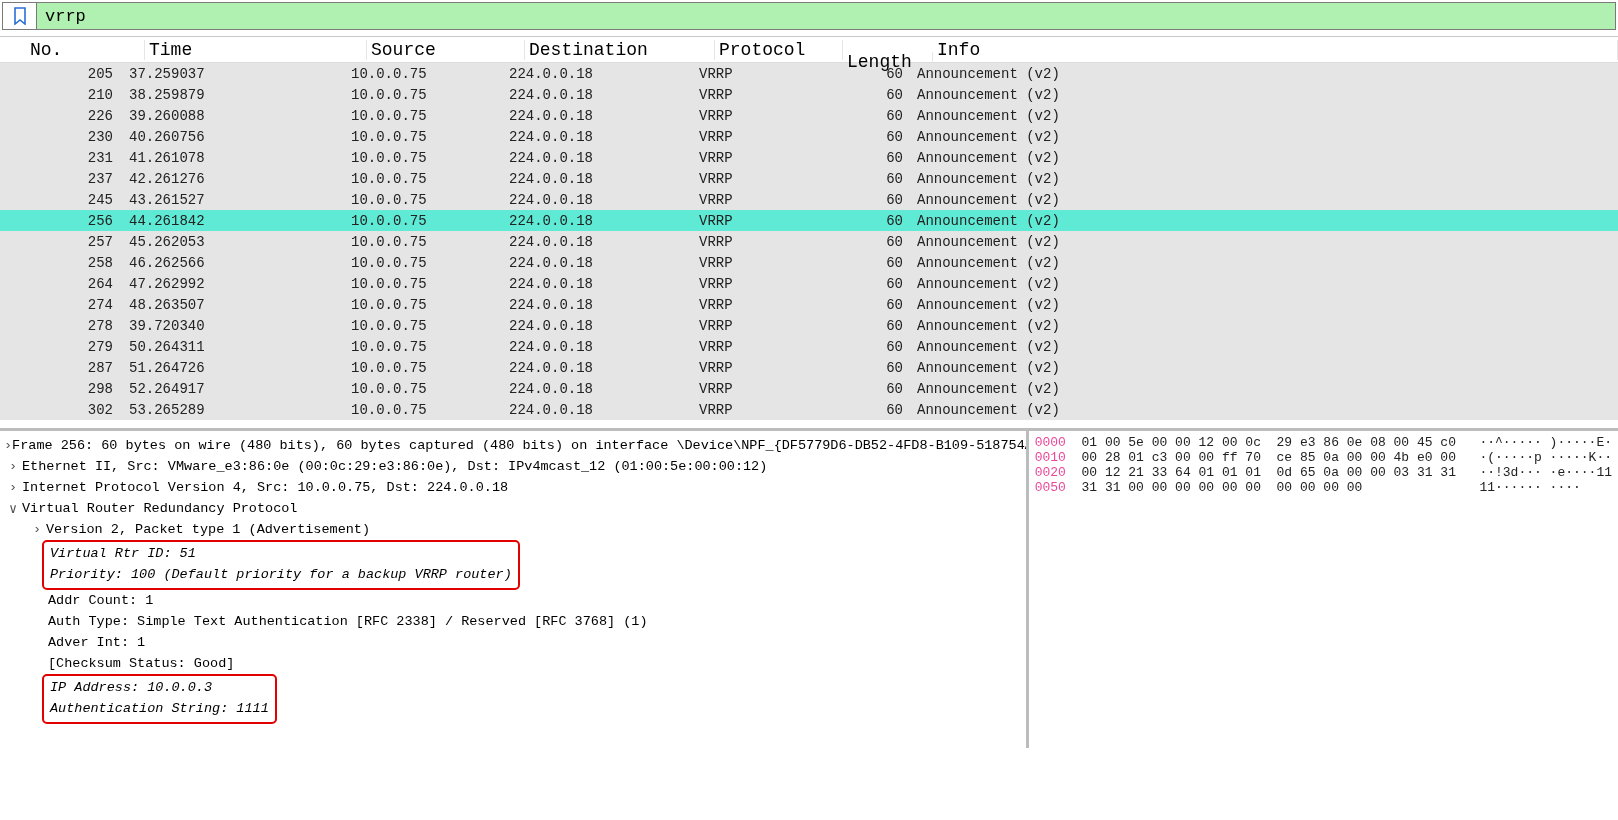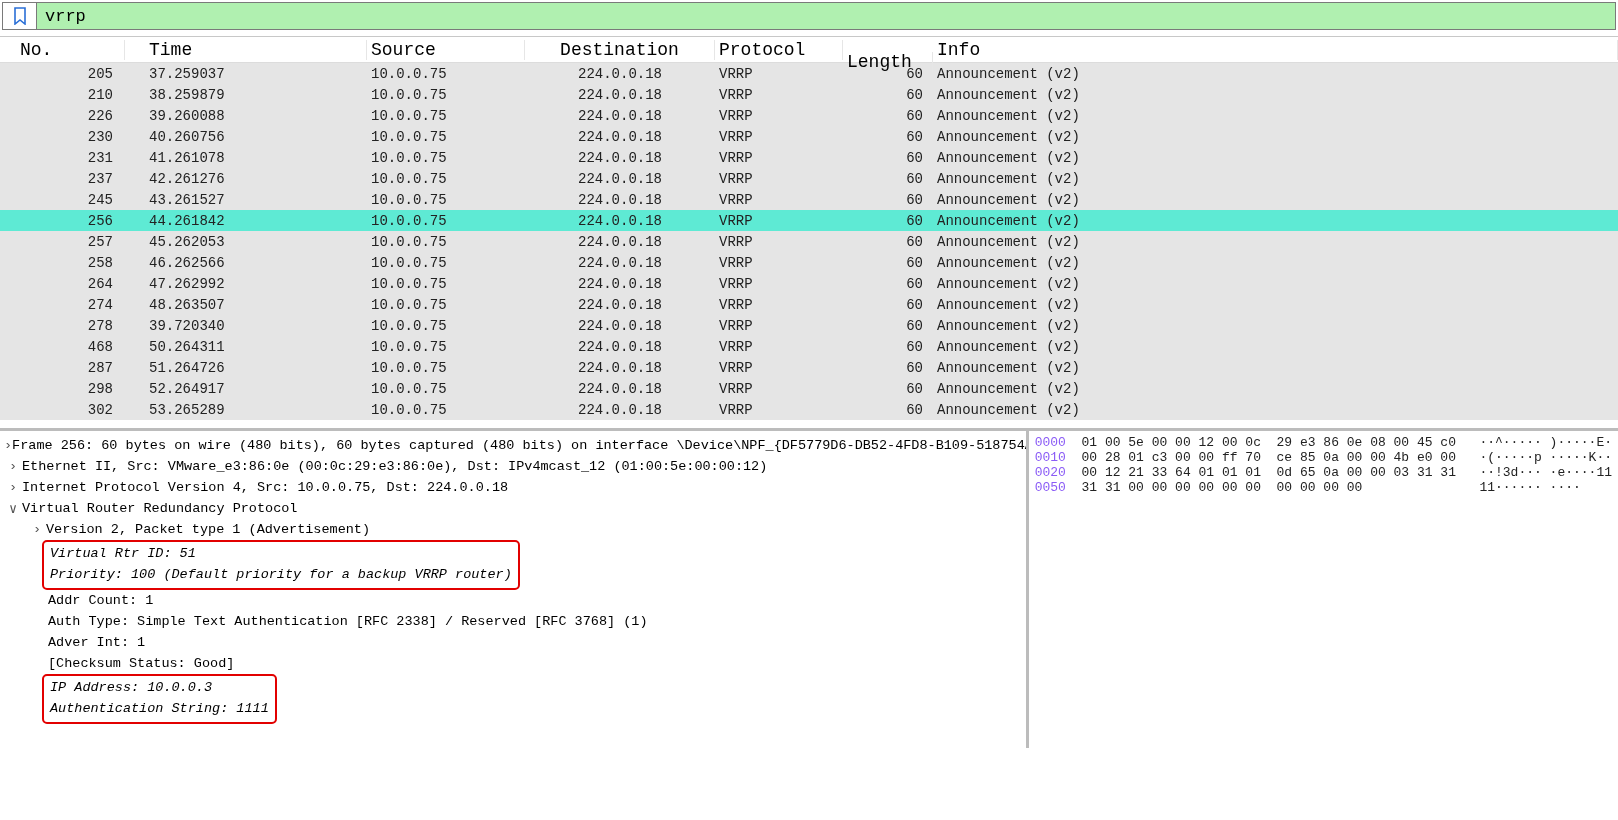--- a/index.html
+++ b/index.html
@@ -54,27 +54,27 @@
   .pkt-row {
     font-size: 14px;
     height: 21px;
     align-items: center;
     background: #e5e5e5;
     color: #222;
   }
   .pkt-row.sel { background: #5eead4; }
   .pkt-row > div { padding: 0 4px; overflow: hidden; white-space: nowrap; }
   .c-no    { width: 125px; text-align: right; padding-right: 12px !important; }
-  .c-time  { width: 222px; margin-left: 20px; }
+  .c-time  { width: 222px; }
   .c-src   { width: 158px; }
-  .c-dst   { width: 190px; text-align: center; }
+  .c-dst   { width: 190px; }
   .c-proto { width: 128px; font-family: Liberation Mono, monospace; }
   .c-len   { width: 90px; text-align: right; padding-right: 10px !important;}
   .c-info  { flex: 1; }
-  .hdr-row .c-no { text-align: left; padding-left: 20px; }
+  .hdr-row .c-no { text-align: left; padding-left: 10px; margin-left: 20px; }
   .hdr-row .c-len { text-align: left; margin-top: 24px; }
   
   .lower {
     display: flex;
     border-top: 3px solid #bcbcbc;
     margin-top: 8px;
     height: 320px;
   }
   .detail-pane {
     width: 1048px;
@@ -83,21 +83,21 @@
     font-size: 13.5px;
     border-right: 3px solid #bcbcbc;
   }
   .hex-pane {
     flex: 1;
     padding: 4px 6px;
     font-size: 13px;
     white-space: pre;
     color: #222;
   }
-  .hex-pane .off { color: #8b5cf6; }
+  .hex-pane .off { color: #ec4899; }
   .tree-line {
     display: flex;
     align-items: center;
     height: 21px;
     white-space: nowrap;
   }
   .tree-line .tw {
     width: 18px; text-align: center; color: #555; cursor: pointer;
   }
   .ind1 { padding-left: 24px; }
@@ -246,21 +246,21 @@
       <div class="pkt-row">
         <div class="c-no">278</div>
         <div class="c-time">39.720340</div>
         <div class="c-src">10.0.0.75</div>
         <div class="c-dst">224.0.0.18</div>
         <div class="c-proto">VRRP</div>
         <div class="c-len">60</div>
         <div class="c-info">Announcement (v2)</div>
       </div>
       <div class="pkt-row">
-        <div class="c-no">468</div>
+        <div class="c-no">279</div>
         <div class="c-time">50.264311</div>
         <div class="c-src">10.0.0.75</div>
         <div class="c-dst">224.0.0.18</div>
         <div class="c-proto">VRRP</div>
         <div class="c-len">60</div>
         <div class="c-info">Announcement (v2)</div>
       </div>
       <div class="pkt-row">
         <div class="c-no">287</div>
         <div class="c-time">51.264726</div>

